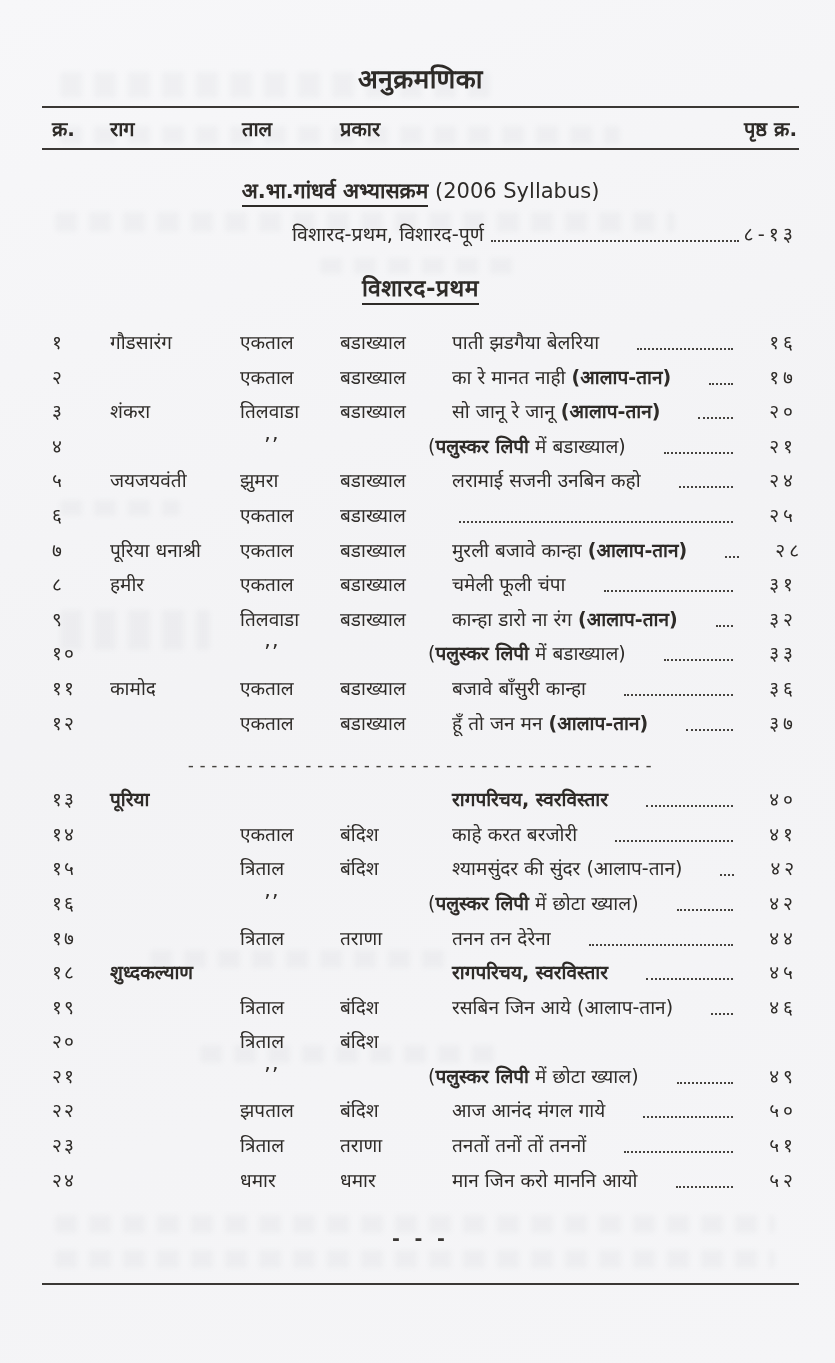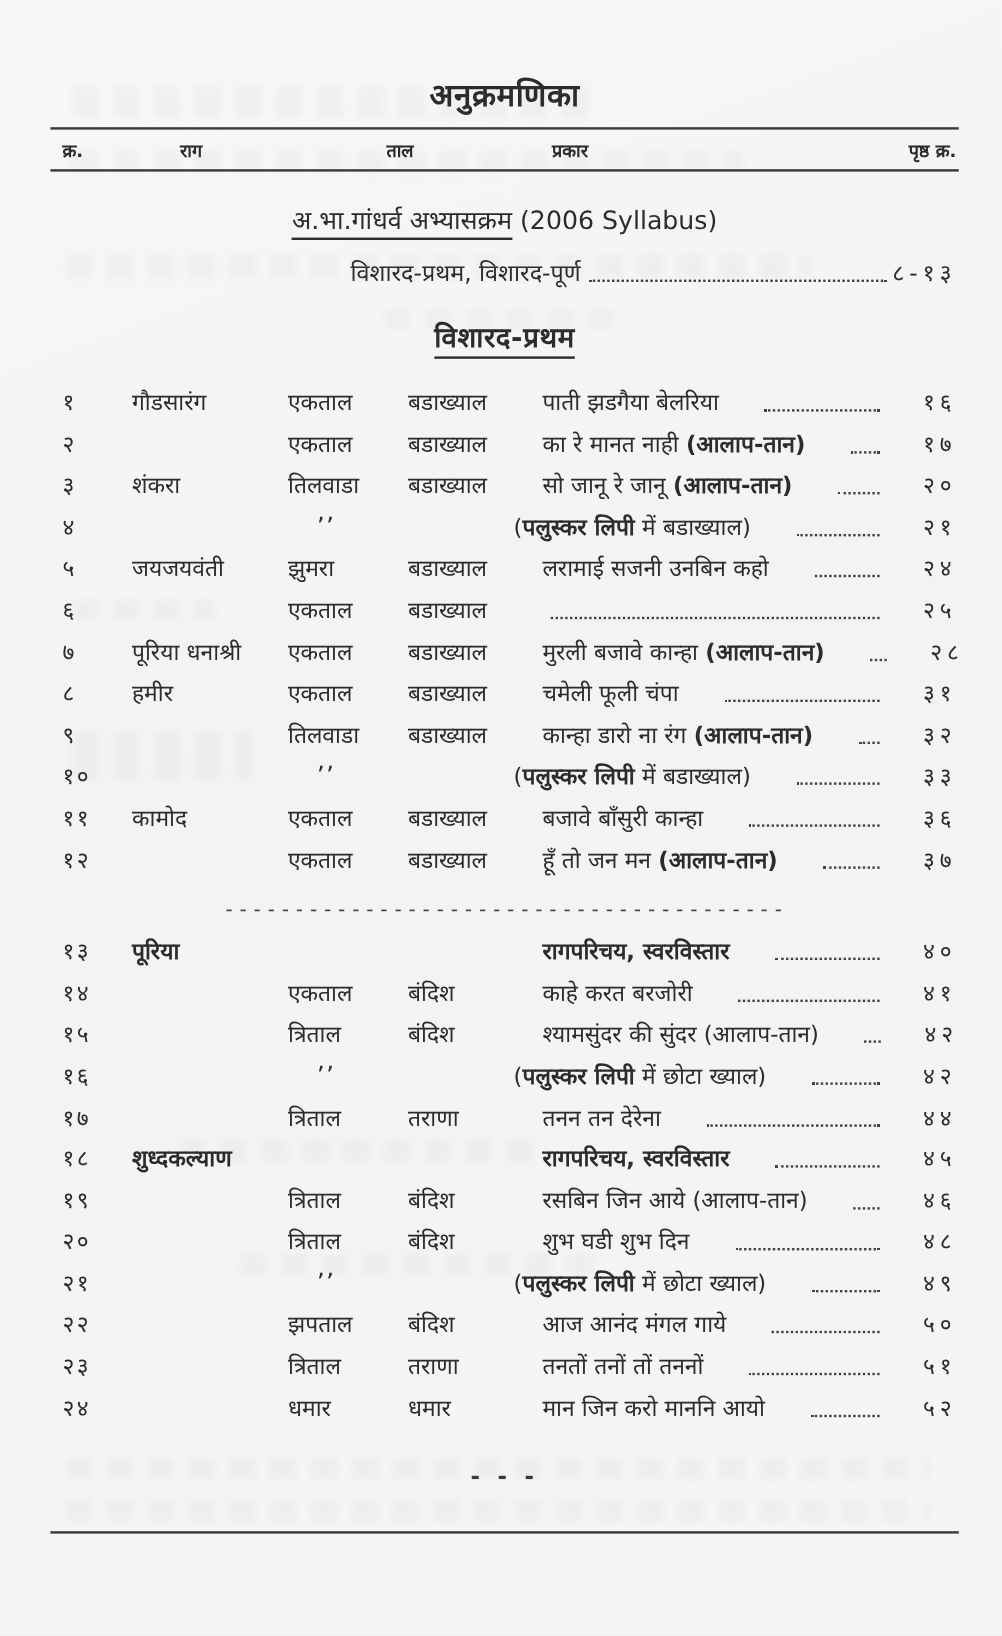--- a/index.html
+++ b/index.html
@@ -31,33 +31,32 @@
   .rule{
     border:none;
     border-top:2px solid #3b3835;
     margin:0;
   }
   .col-header{
     display:grid;
     grid-template-columns:58px 128px 102px 112px 1fr;
     align-items:baseline;
     font-weight:bold;
-    font-size:15px;
+    font-size:20px;
     padding:7px 0 6px 10px;
-    gap:40px;
   }
   .col-header .c-taal{text-align:left;padding-left:4px;}
   .col-header .c-page{text-align:right;padding-right:2px;}
   .syllabus-head{
     text-align:center;
     font-size:21px;
     margin-top:26px;
   }
   .syllabus-head .hd{
-    font-weight:normal;
+    font-weight:bold;
     border-bottom:2px solid #2e2b28;
     padding-bottom:2px;
   }
   .syllabus-head .suffix{font-weight:normal;}
   .syllabus-line{
     display:flex;
     align-items:baseline;
     font-size:19.5px;
     margin-top:16px;
     padding-left:250px;
@@ -397,25 +396,20 @@
             <span style="white-space: nowrap;"><span>रसबिन जिन आये (आलाप-तान)</span></span>
             <span class="dots"></span>
             <span class="pageno">४६</span>
           </span>
         </div>
         <div class="row">
           <span class="c-no">२०</span>
           <span class="c-raga"></span>
           <span class="c-taal">त्रिताल</span>
           <span class="c-prakar">बंदिश</span>
-          <span class="titlecell">
-            <span style="white-space: nowrap;"><span>शुभ घडी शुभ दिन</span></span>
-            <span class="dots"></span>
-            <span class="pageno">४८</span>
-          </span>
         </div>
         <div class="row">
           <span class="c-no">२१</span>
           <span class="c-raga"></span>
           <span class="c-taal ditto">’’</span>
           <span class="c-prakar"></span>
           <span class="titlecell pull-left">
             <span style="white-space: nowrap;"><span>(</span><span class="b">पलुस्कर लिपी</span><span> में छोटा ख्याल)</span></span>
             <span class="dots"></span>
             <span class="pageno">४९</span>

